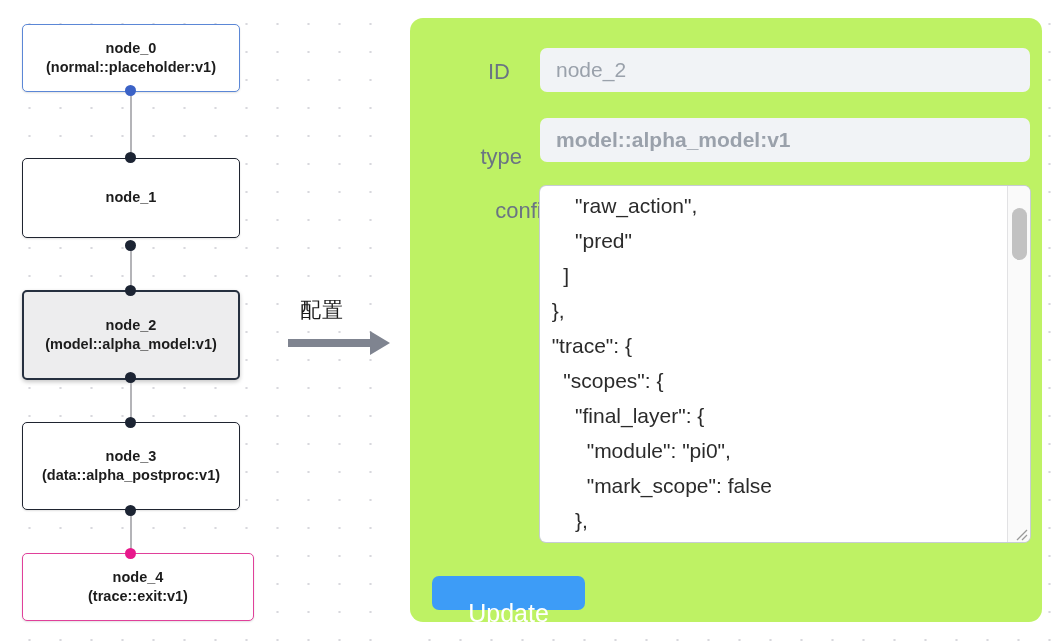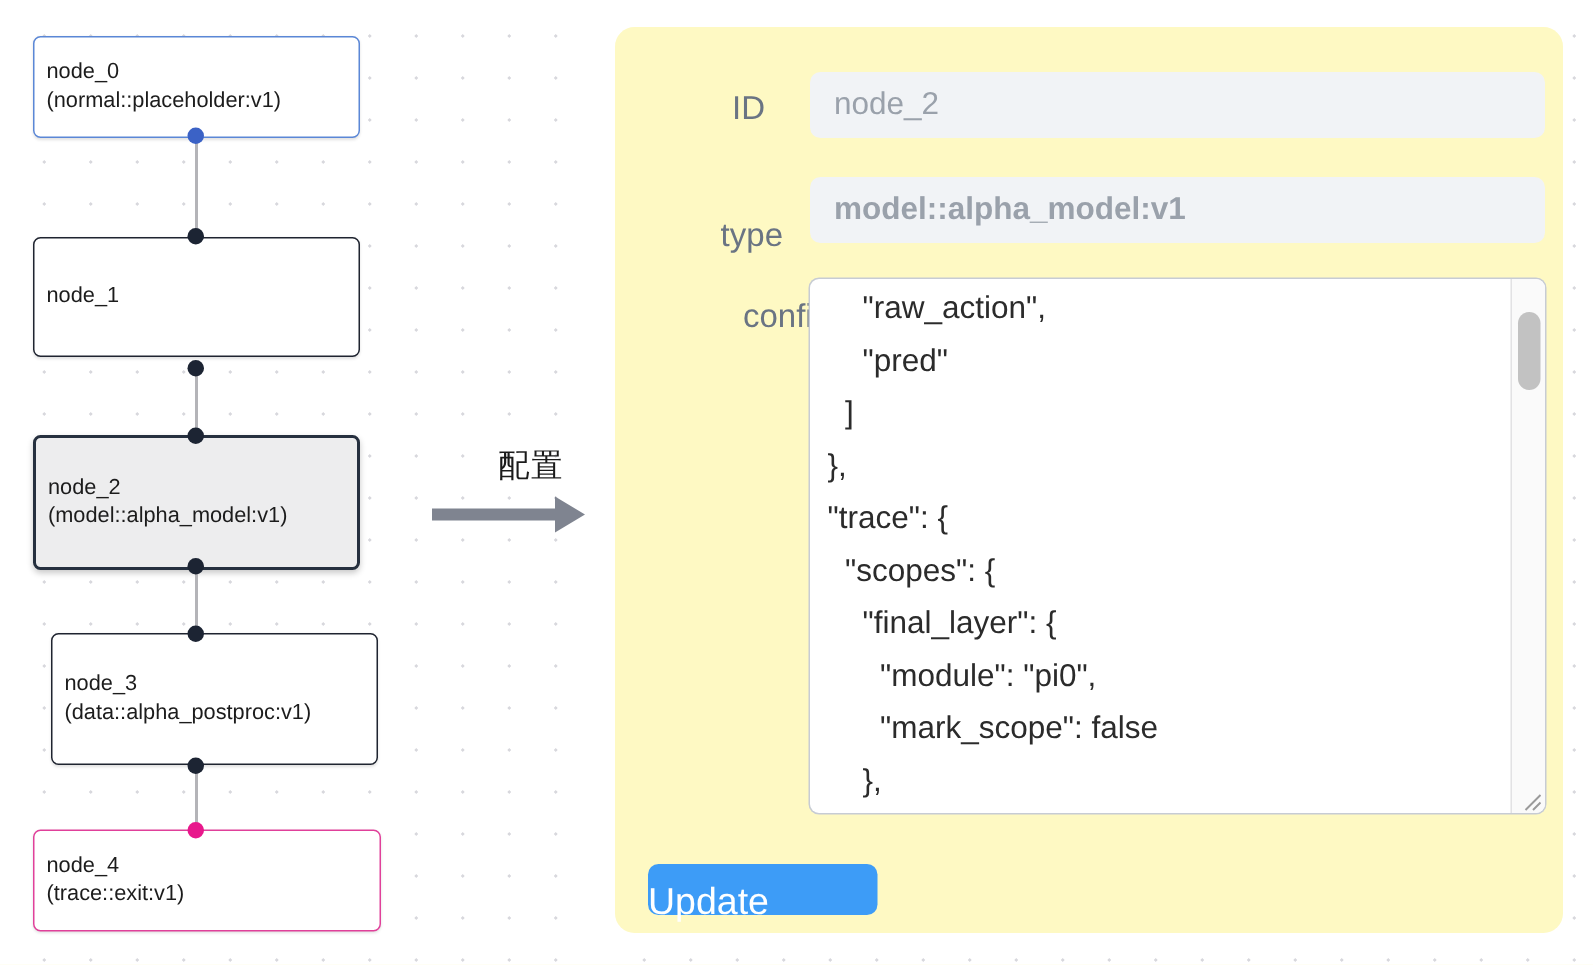--- a/index.html
+++ b/index.html
@@ -45,26 +45,27 @@
 
   .node {
     position: absolute;
     box-sizing: border-box;
     background: #ffffff;
     border: 1.6px solid #1f2430;
     border-radius: 5px;
     display: flex;
     align-items: center;
     justify-content: center;
-    text-align: left;
+    text-align: center;
     font-size: 14.5px;
     line-height: 1.33;
     color: #1c1c1c;
     padding: 4px 8px;
     box-shadow: 0 1px 2px rgba(0,0,0,0.12);
+    font-weight: bold;
   }
   .node .lbl { display: block; width: 100%; }
   .node.input-node { border-color: #5b87d6; }
   .node.selected-node {
     background: #ededee;
     border-color: #26303f;
     border-width: 2px;
     box-shadow: 0 2px 4px rgba(0,0,0,0.22);
   }
   .node.output-node { border-color: #e0409a; border-width: 1.8px; }
@@ -97,32 +98,31 @@
     z-index: 5;
   }
   #transition .cjk-label {
     position: absolute;
     left: 12px;
     top: 0;
     font-size: 21px;
     color: #1b1b1b;
     letter-spacing: 1px;
     font-family: "DejaVu Sans", "Liberation Sans", sans-serif;
-    margin-left: 32px;
   }
   #transition svg { position: absolute; left: 0; top: 32px; }
 
   
   #config-panel {
     position: absolute;
     left: 410px;
     top: 18px;
     width: 632px;
     height: 604px;
-    background: #fef9c3;
+    background: #bef264;
     border-radius: 13px;
     z-index: 6;
   }
   .row-label {
     position: absolute;
     left: 0;
     width: 100px;
     text-align: right;
     color: #6a7483;
     font-size: 22px;
@@ -201,23 +201,23 @@
     top: 558px;
     width: 153px;
     height: 34px;
     background: #3d9cf7;
     border: none;
     border-radius: 7px;
     color: #ffffff;
     font-size: 25px;
     font-family: "Liberation Sans", "DejaVu Sans", sans-serif;
     cursor: pointer;
-    text-align: left;
+    text-align: center;
     line-height: 50px;
-    padding: 0;
+    padding: 12px;
   }
   
 </style>
 </head>
 <body>
 
 <div id="stage">
 
   <div id="grid-right"></div>
   <div id="graph-canvas"></div>
@@ -237,21 +237,21 @@
   </div>
   <div class="handle" style="left:125px; top:152px;"></div>
   <div class="handle" style="left:125px; top:240px;"></div>
 
   <div class="node selected-node" style="left:22px; top:290px; width:218px; height:90px;">
     <span class="lbl"><span>node_2</span><br><span>(model::alpha_model:v1)</span></span>
   </div>
   <div class="handle" style="left:125px; top:285px;"></div>
   <div class="handle" style="left:125px; top:372px;"></div>
 
-  <div class="node" style="left:22px; top:422px; width:218px; height:88px;margin-left:12px;">
+  <div class="node" style="left:22px; top:422px; width:218px; height:88px;">
     <span class="lbl"><span>node_3</span><br><span>(data::alpha_postproc:v1)</span></span>
   </div>
   <div class="handle" style="left:125px; top:417px;"></div>
   <div class="handle" style="left:125px; top:505px;"></div>
 
   <div class="node output-node" style="left:22px; top:553px; width:232px; height:68px;">
     <span class="lbl"><span>node_4</span><br><span>(trace::exit:v1)</span></span>
   </div>
   <div class="handle pink" style="left:125px; top:548px;"></div>
 

